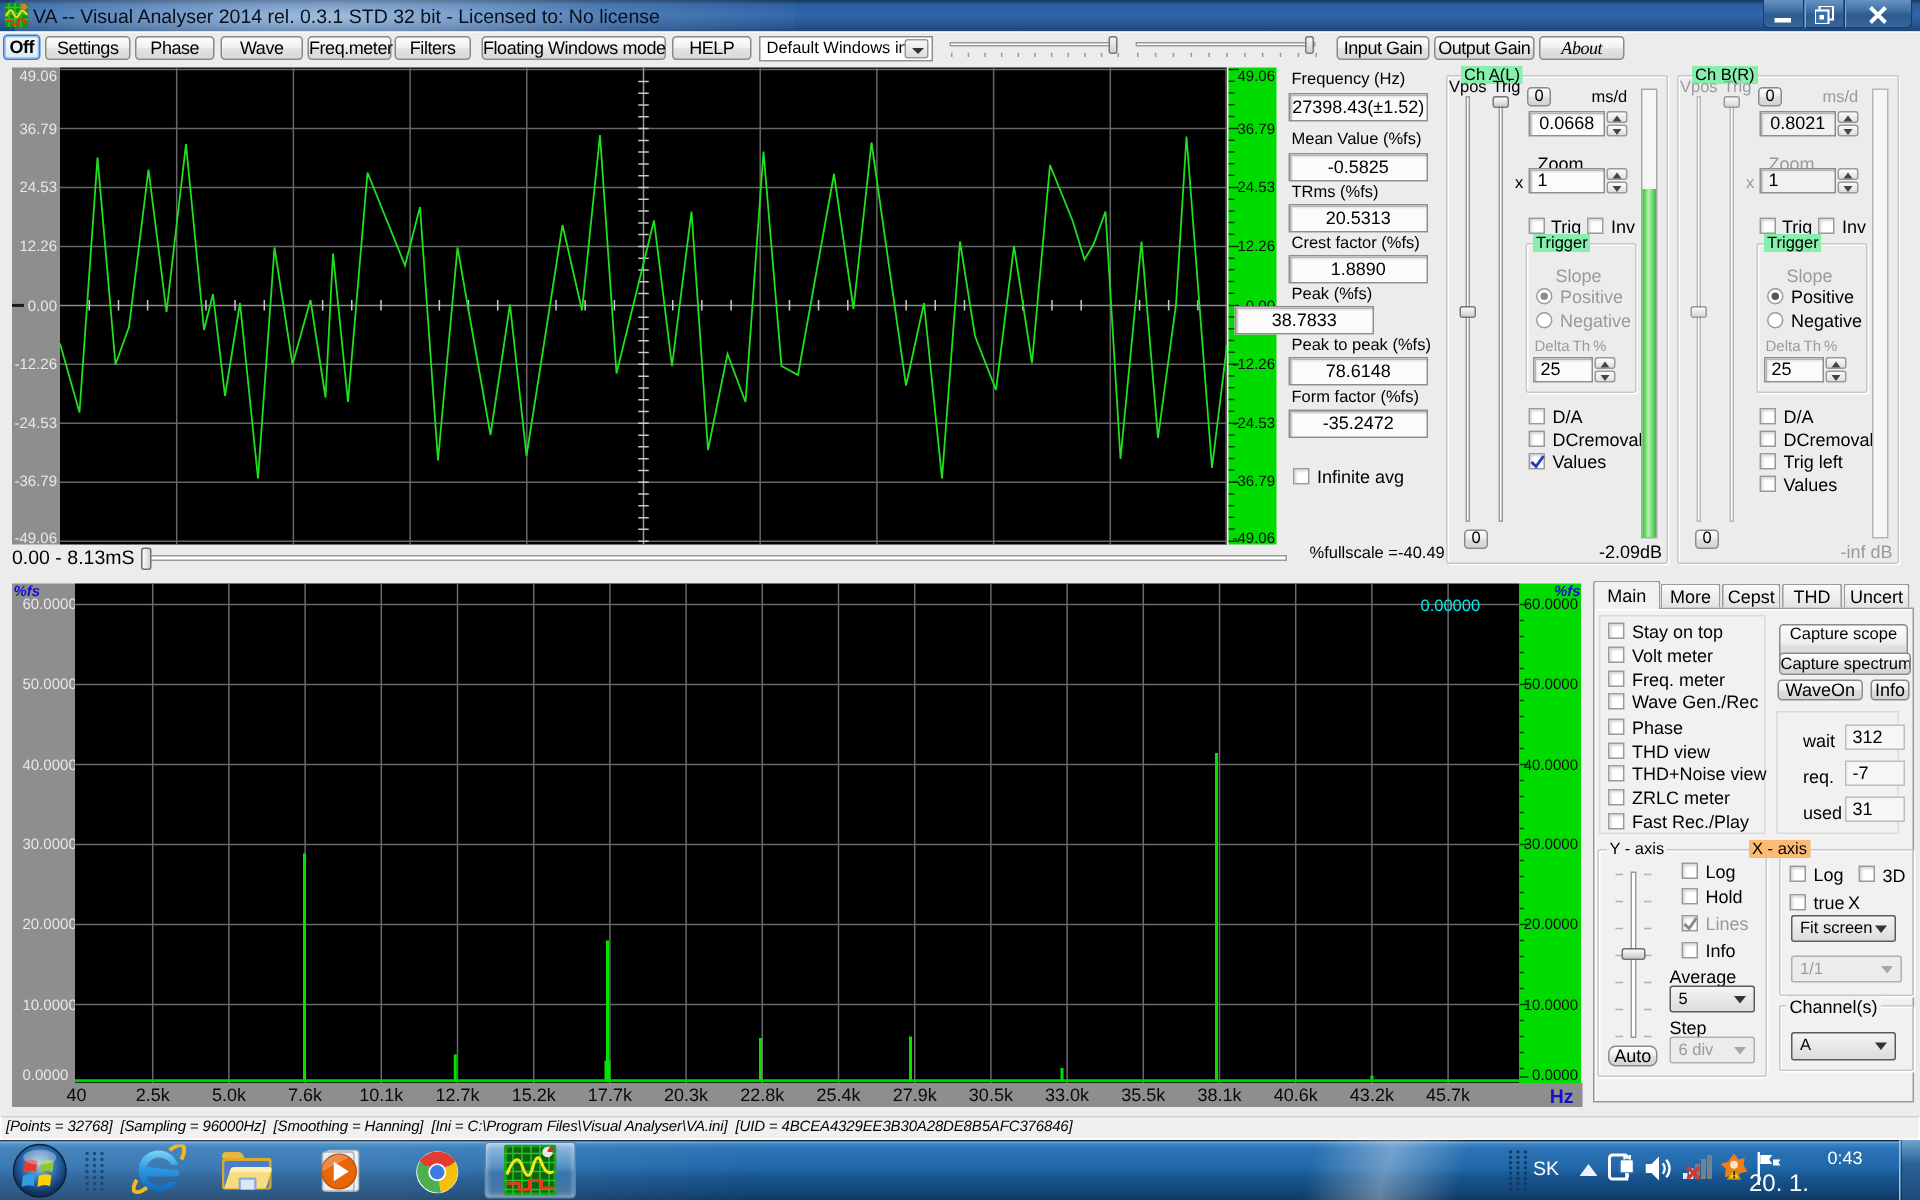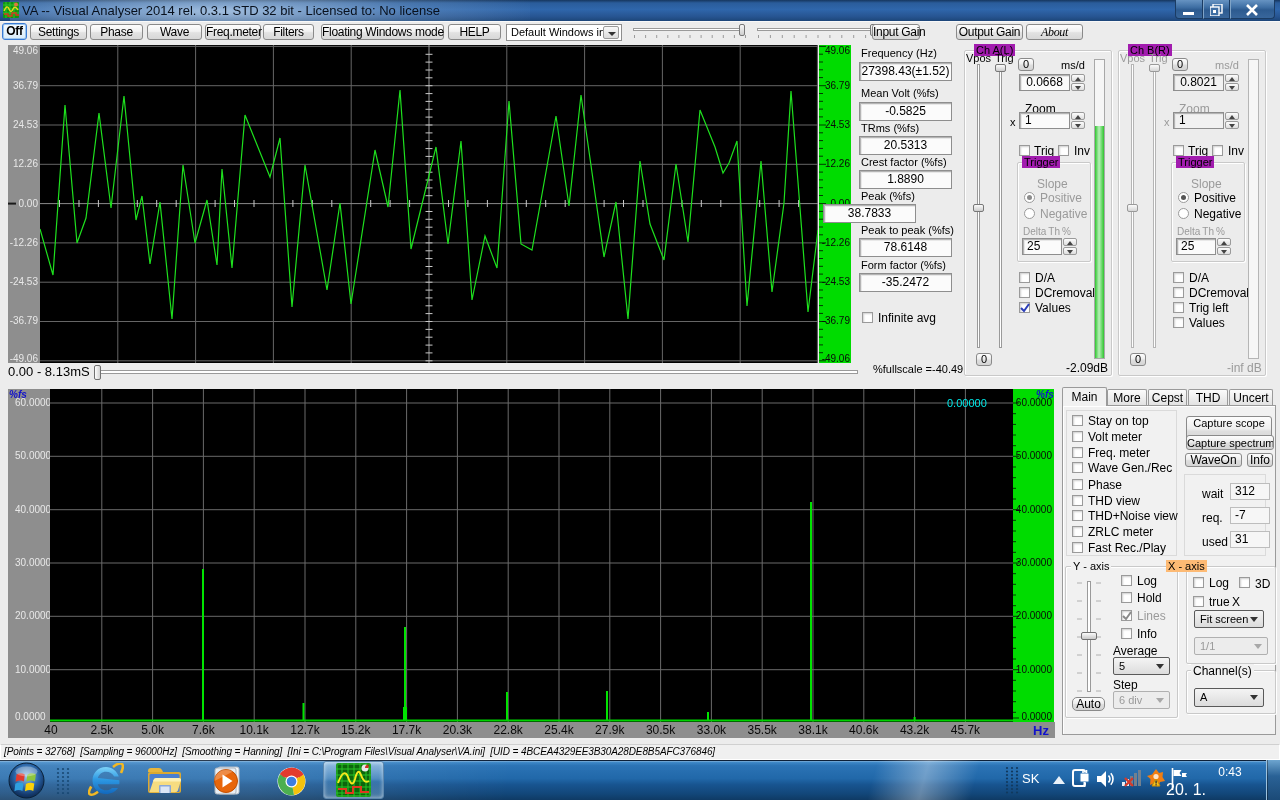--- a/index.html
+++ b/index.html
@@ -21,21 +21,21 @@
   font-size:12px; color:#000; text-align:center; line-height:15px; }
 
 .lbl { position:absolute; font-size:11px; color:#000; white-space:nowrap; }
 .glbl { color:#9a9a9a; }
 .vbox { position:absolute; height:17px; background:#fbfbfb; border:1px solid #8e8e8e;
   box-shadow:inset 1px 1px 0 #b4b4b4, inset 2px 2px 0 #e8e8e8; font-size:12px; text-align:center; line-height:15px; color:#000; }
 .cb { position:absolute; width:11px; height:11px; background:#fff; border:1px solid #9a9a9a;
   box-shadow:inset 1px 1px 2px #cfcfcf; }
 .rb { position:absolute; width:11px; height:11px; background:#fff; border:1px solid #9a9a9a; border-radius:50%; }
 .gbox { position:absolute; border:1px solid #c9c9c9; box-shadow:1px 1px 0 #fff, inset 1px 1px 0 #fff; border-radius:2px; }
-.gtitle { position:absolute; font-size:11px; background:#a21caf; padding:0 2px; }
+.gtitle { position:absolute; font-size:11px; background:#86efac; padding:0 2px; }
 .combo { position:absolute; height:18px; border:1px solid #5a5a5a; border-radius:2px;
   background:linear-gradient(to bottom,#f4f4f4,#dcdcdc); font-size:11px; color:#000; line-height:16px; padding-left:5px; white-space:nowrap; }
 .combo .arr { position:absolute; right:5px; top:6px; width:0; height:0;
   border-left:4px solid transparent; border-right:4px solid transparent; border-top:5px solid #333; }
 .combo.dis { border-color:#b0b0b0; color:#9a9a9a; background:#ececec; }
 .combo.dis .arr { border-top-color:#a8a8a8; }
 .spin { position:absolute; width:14px; height:17px; }
 .spin div { position:absolute; left:0; width:14px; height:8px; border:1px solid #9a9a9a; border-radius:2px;
   background:linear-gradient(to bottom,#fcfcfc,#dedede); }
 .spin div:nth-child(2) { top:9px; }
@@ -95,21 +95,21 @@
     </g>
   </svg>
 <div class="abs" style="left:739px;top:24px;width:6px;height:12px;background:linear-gradient(#f6f6f6,#cfcfcf);border:1px solid #777;border-radius:2px"></div>
 <div class="abs" style="left:757px;top:28px;width:120px;height:3px;background:#fff;border:1px solid #9a9a9a"></div>
 <svg class="abs" style="left:757px;top:35px" width="122" height="4">
     <g stroke="#9a9a9a">
       <path d="M1.5 0v3 M13.4 0v3 M25.3 0v3 M37.2 0v3 M49.1 0v3 M61 0v3 M72.9 0v3 M84.8 0v3 M96.7 0v3 M108.6 0v3 M120.5 0v3"></path>
     </g>
   </svg>
 <div class="abs" style="left:870px;top:24px;width:6px;height:12px;background:linear-gradient(#f6f6f6,#cfcfcf);border:1px solid #777;border-radius:2px"></div>
-<div class="tbtn" style="left:872px;width:48px">Input Gain</div>
+<div class="tbtn" style="left:891px;width:62px">Input Gain</div>
 <div class="tbtn" style="left:956px;width:67px">Output Gain</div>
 <div class="tbtn" style="left:1026px;width:57px;font-style:italic;font-family:'Liberation Serif',serif">About</div>
 
 <div class="abs" id="scopestrip" style="left:8px;top:45px;width:32px;height:318px;background:#8e8e8e"></div>
 <div class="abs" id="scopeplot" style="left:40px;top:45px;width:778px;height:318px;background:#000">
 <svg width="778" height="318">
 <g stroke="#666666" stroke-width="1">
 <line x1="0" y1="1.4" x2="778" y2="1.4"></line>
         <line x1="0" y1="40.7" x2="778" y2="40.7"></line>
         <line x1="0" y1="80" x2="778" y2="80"></line>
@@ -177,21 +177,21 @@
       <text x="31" y="317">-49.06</text>
 </g>
 </svg>
 <div class="abs" style="left:8px;top:364px;font-size:13px">0.00 - 8.13mS</div>
 <div class="abs" style="left:94px;top:370px;width:764px;height:4px;background:#fff;border:1px solid #9a9a9a"></div>
 <div class="abs" style="left:94px;top:365px;width:7px;height:15px;background:linear-gradient(90deg,#fdfdfd,#d2d2d2);border:1px solid #707070;border-radius:2px"></div>
 <div class="abs" style="left:873px;top:363px;font-size:11px">%fullscale =-40.49</div>
 
 <div class="lbl" style="left:861px;top:47px">Frequency (Hz)</div>
 <div class="vbox" style="left:859px;top:62px;width:93px;height:19px;line-height:17px">27398.43(±1.52)</div>
-<div class="lbl" style="left:861px;top:87px">Mean Volt (%fs)</div>
+<div class="lbl" style="left:861px;top:87px">Mean Value (%fs)</div>
 <div class="vbox" style="left:859px;top:102px;width:93px;height:19px;line-height:17px">-0.5825</div>
 <div class="lbl" style="left:861px;top:122px">TRms (%fs)</div>
 <div class="vbox" style="left:859px;top:136px;width:93px;height:19px;line-height:17px">20.5313</div>
 <div class="lbl" style="left:861px;top:156px">Crest factor (%fs)</div>
 <div class="vbox" style="left:859px;top:170px;width:93px;height:19px;line-height:17px">1.8890</div>
 <div class="lbl" style="left:861px;top:190px">Peak (%fs)</div>
 <div class="vbox" style="left:823px;top:204px;width:93px;height:19px;line-height:17px">38.7833</div>
 <div class="lbl" style="left:861px;top:224px">Peak to peak (%fs)</div>
 <div class="vbox" style="left:859px;top:238px;width:93px;height:19px;line-height:17px">78.6148</div>
 <div class="lbl" style="left:861px;top:259px">Form factor (%fs)</div>

